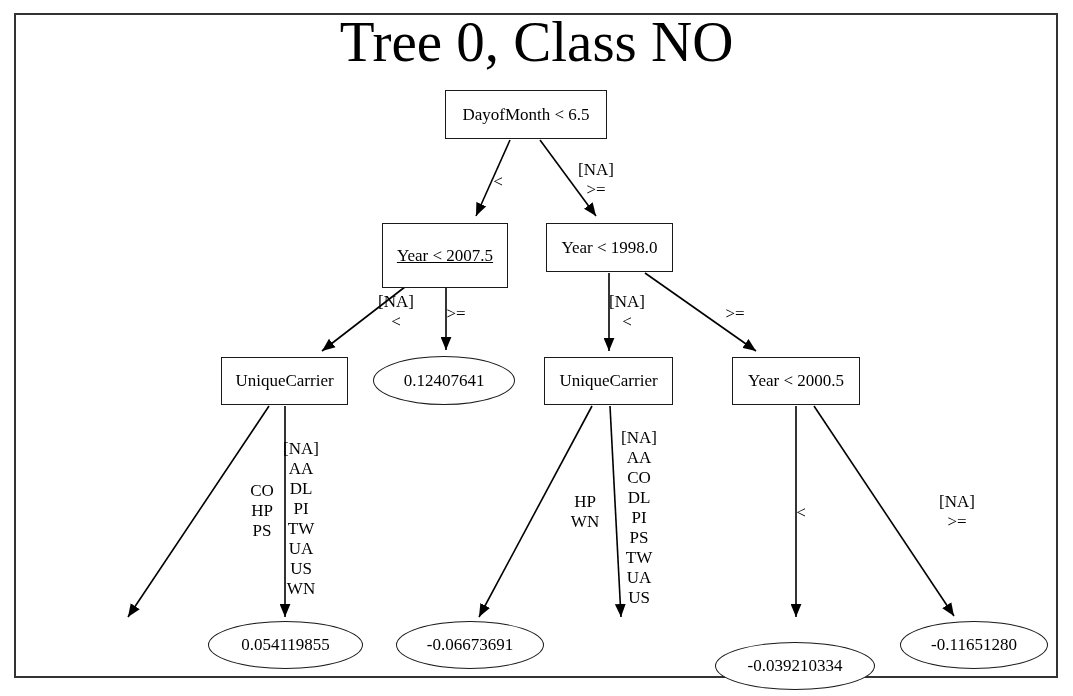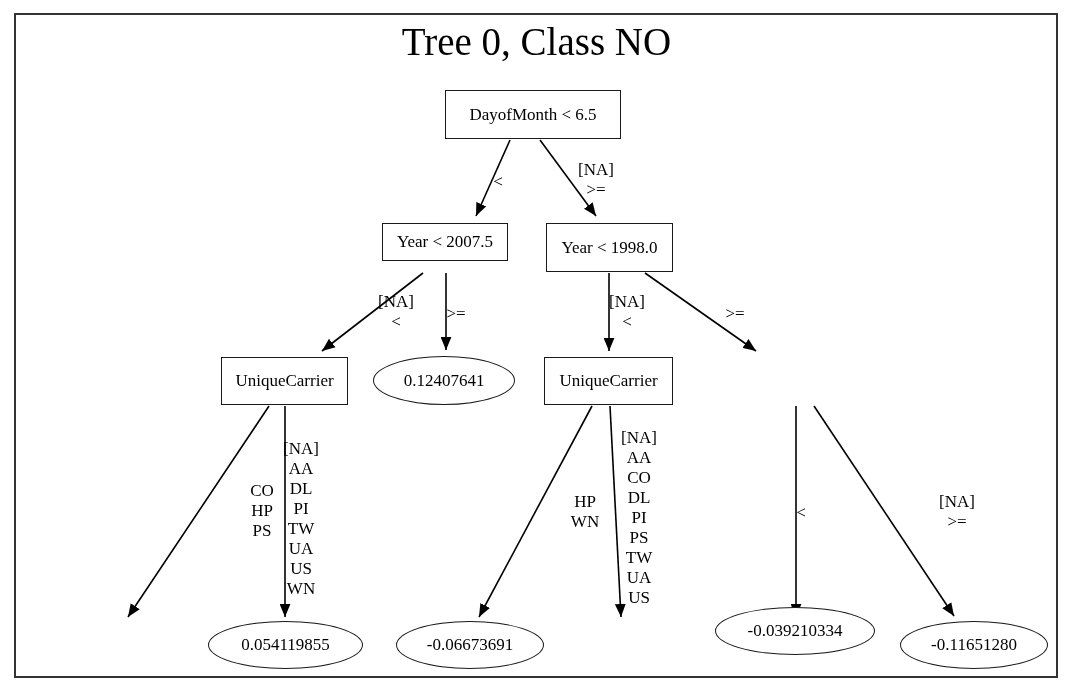--- a/index.html
+++ b/index.html
@@ -26,21 +26,21 @@
     height: 665px;
     border: 2px solid #333333;
     box-sizing: border-box;
   }
   .title {
     position: absolute;
     left: 0;
     top: 16px;
     width: 1073px;
     text-align: center;
-    font-size: 39px;
+    font-size: 57px;
     line-height: 52px;
     white-space: nowrap;
   }
   .edges {
     position: absolute;
     left: 0;
     top: 0;
     width: 1073px;
     height: 696px;
   }
@@ -93,30 +93,31 @@
     <line x1="609" y1="273" x2="609" y2="351" marker-end="url(#arrow)"></line>
     <line x1="645" y1="273" x2="756" y2="351" marker-end="url(#arrow)"></line>
     <line x1="269" y1="406" x2="128" y2="617" marker-end="url(#arrow)"></line>
     <line x1="285" y1="406" x2="285" y2="617" marker-end="url(#arrow)"></line>
     <line x1="592" y1="406" x2="479" y2="617" marker-end="url(#arrow)"></line>
     <line x1="610" y1="406" x2="621" y2="617" marker-end="url(#arrow)"></line>
     <line x1="796" y1="406" x2="796" y2="617" marker-end="url(#arrow)"></line>
     <line x1="814" y1="406" x2="954" y2="616" marker-end="url(#arrow)"></line>
   </svg>
 
-  <div class="node box" style="left:445px; top:90px;  width:176px; height:49px;">DayofMonth &lt; 6.5</div>
-  <div class="node box" style="left:382px; top:223px; width:126px; height:38px;">Year &lt; 2007.5</div>
+  <div class="node box" style="left:445px; top:90px;  width:162px; height:49px;">DayofMonth &lt; 6.5</div>
+  <div class="node box" style="left:382px; top:223px; width:126px; height:65px;text-decoration:underline;">Year &lt; 2007.5</div>
   <div class="node box" style="left:546px; top:223px; width:127px; height:49px;">Year &lt; 1998.0</div>
   <div class="node box" style="left:221px; top:357px; width:127px; height:48px;">UniqueCarrier</div>
   <div class="node box" style="left:544px; top:357px; width:129px; height:48px;">UniqueCarrier</div>
+  <div class="node box" style="left:732px; top:357px; width:128px; height:48px;">Year &lt; 2000.5</div>
 
   <div class="node ellipse" style="left:373px; top:356px; width:142px; height:49px;">0.12407641</div>
   <div class="node ellipse" style="left:208px; top:621px; width:155px; height:48px;">0.054119855</div>
   <div class="node ellipse" style="left:396px; top:621px; width:148px; height:48px;">-0.06673691</div>
-  <div class="node ellipse" style="left:715px; top:607px; width:160px; height:48px;">-0.039210334</div>
+  <div class="node ellipse" style="left:715px; top:642px; width:160px; height:48px;">-0.039210334</div>
   <div class="node ellipse" style="left:900px; top:621px; width:148px; height:48px;">-0.11651280</div>
 
   <div class="elabel" style="left:498px; top:182px;">&lt;</div>
   <div class="elabel" style="left:596px; top:180px;">[NA]
 &gt;=</div>
   <div class="elabel" style="left:396px; top:312px;">[NA]
 &lt;</div>
   <div class="elabel" style="left:456px; top:314px;">&gt;=</div>
   <div class="elabel" style="left:627px; top:312px;">[NA]
 &lt;</div>

